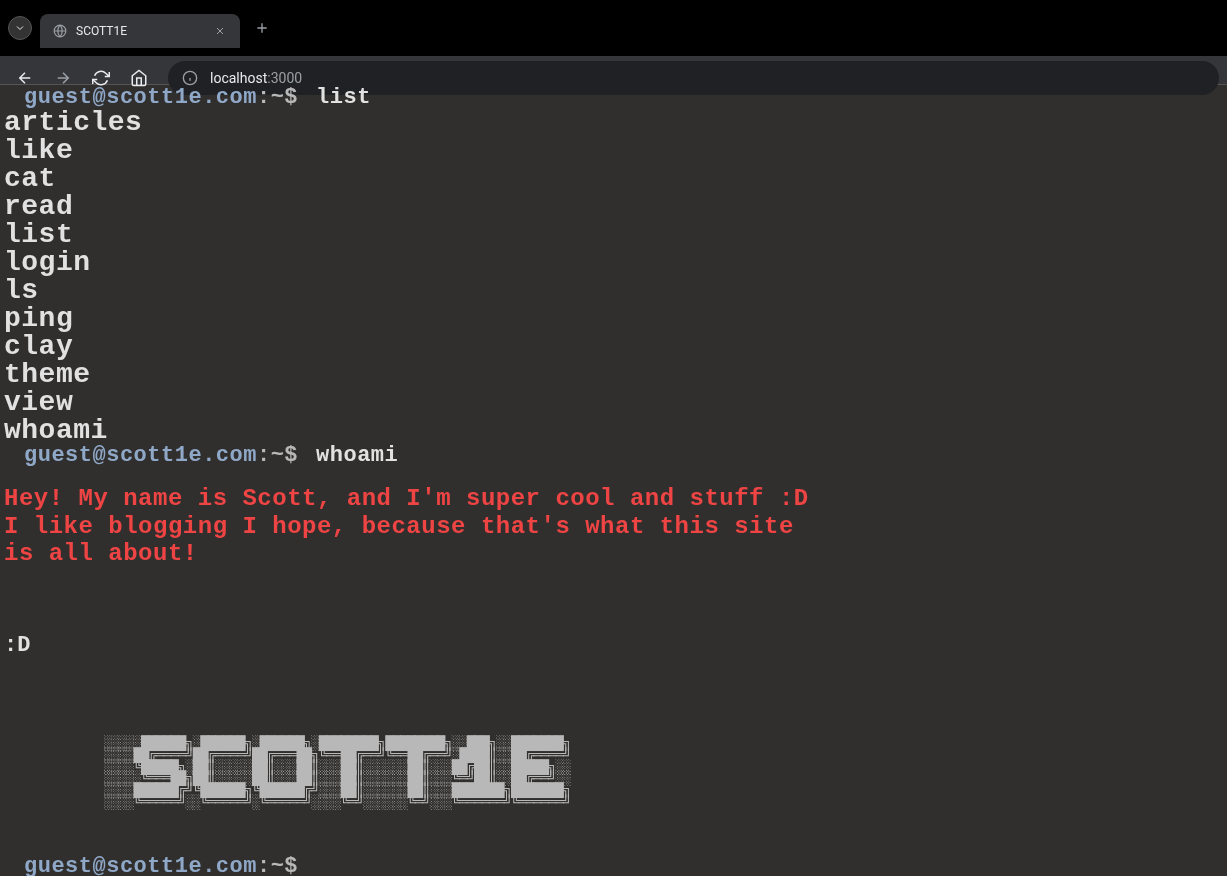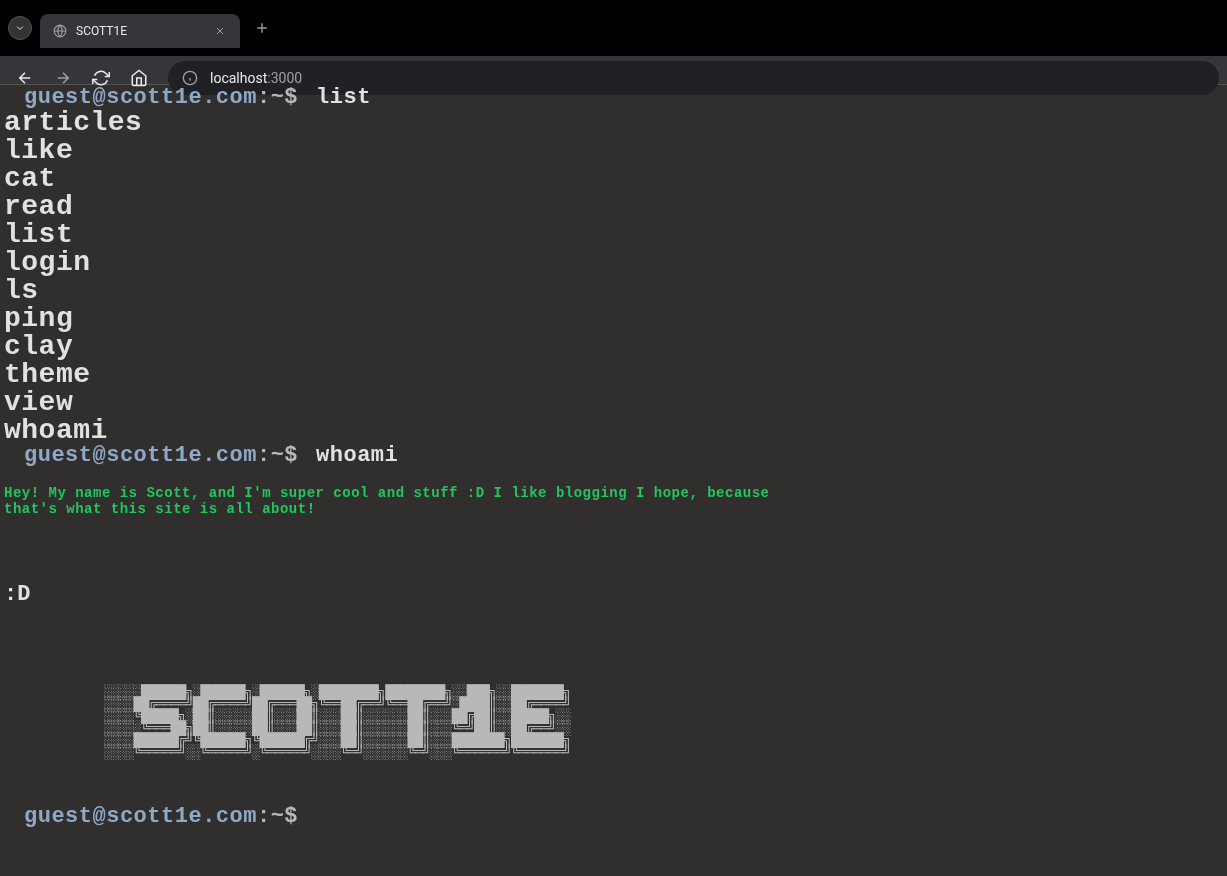--- a/index.html
+++ b/index.html
@@ -142,23 +142,23 @@
     .output-list {
       color: #E1E1E1;
       font-family: "Courier New", monospace;
       font-size: 28px;
       font-weight: bold;
       line-height: 1.0;
       letter-spacing: 0.5px;
     }
     .output-line { display: block; }
     .whoami-text {
-      color: #22c55e;
-      font-family: "Courier New", monospace;
-      font-size: 14px;
+      color: #ef4444;
+      font-family: "Courier New", monospace;
+      font-size: 24px;
       font-weight: bold;
       line-height: 1.15;
       letter-spacing: 0.5px;
       margin-top: 18px;
       max-width: 820px;
     }
     .smiley {
       color: #E1E1E1;
       font-family: "Courier New", monospace;
       font-size: 22px;

